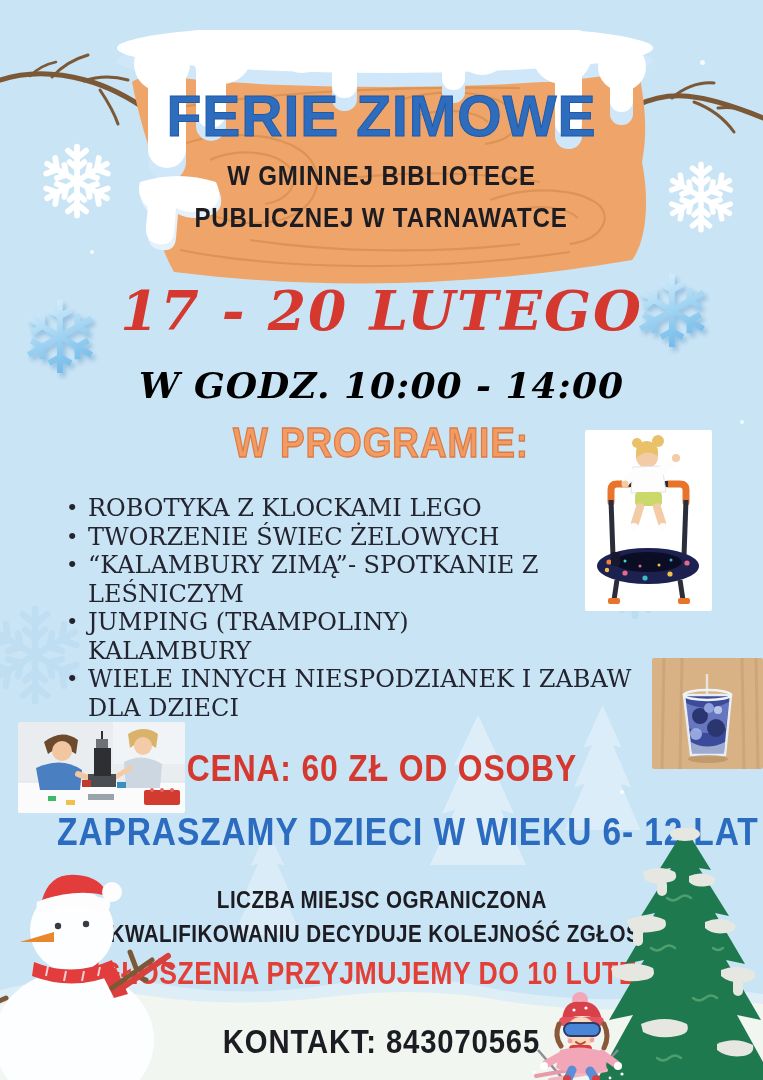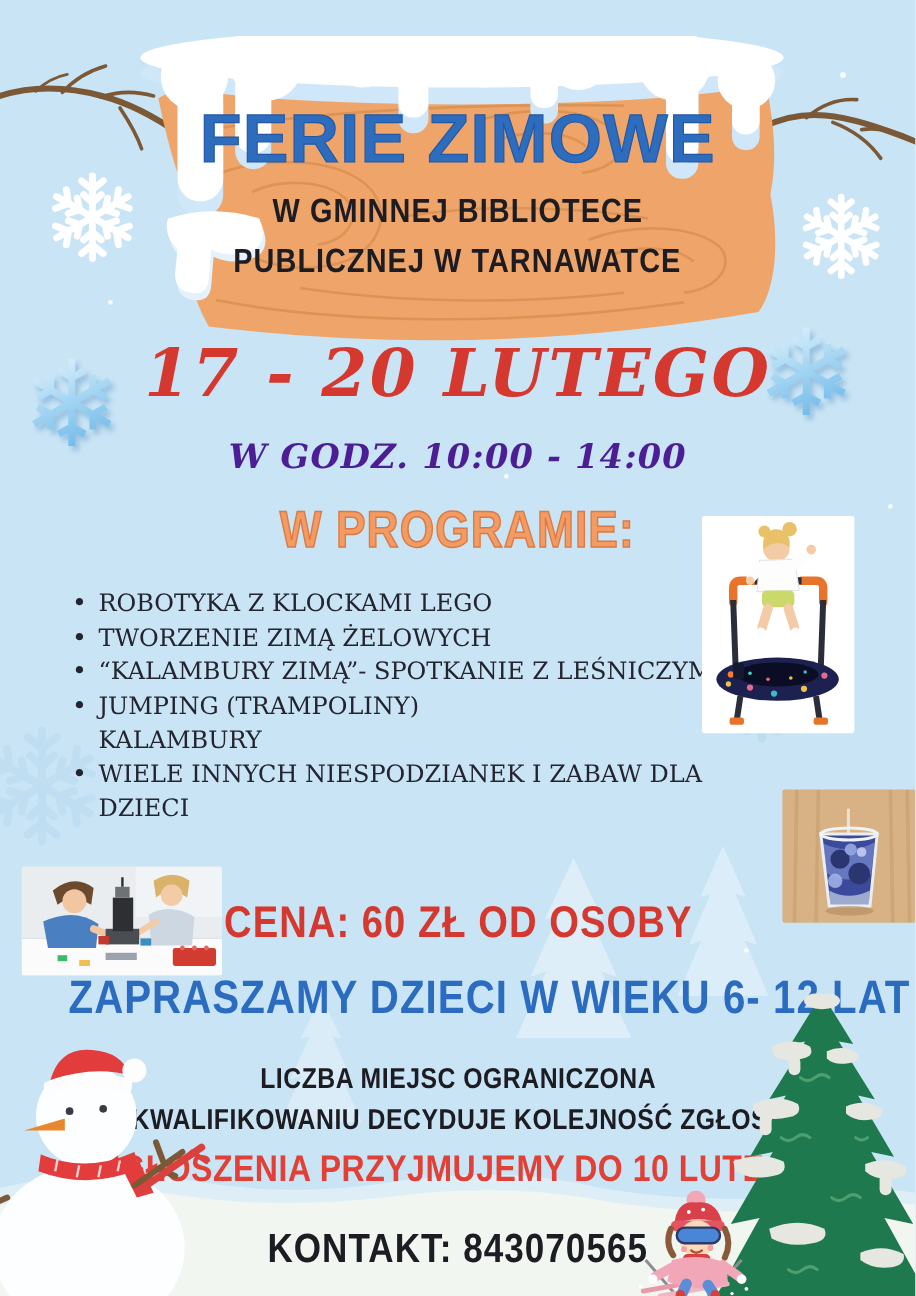--- a/index.html
+++ b/index.html
@@ -7,26 +7,26 @@
           background:#c9e4f5;font-family:"Liberation Sans",sans-serif;}
   .abs{position:absolute;}
   .ctr{left:0;right:0;text-align:center;}
   .sx{display:inline-block;transform:scaleX(.86);transform-origin:50% 50%;white-space:nowrap;}
   .title{top:66px;font-size:57px;font-weight:800;color:#2e6cbe;letter-spacing:1px;margin-top:17px;
          -webkit-text-stroke:1px #2059a8;}
   .venue{font-size:28px;font-weight:800;color:#1c1c22;letter-spacing:1px;}
   .v1{top:160px;} .v2{top:202px;}
   .dates{top:278px;font-size:55px;color:#d4382e;font-family:"DejaVu Serif",serif;
          font-style:italic;font-weight:700;letter-spacing:2px;}
-  .hours{top:364px;font-size:28px;color:#4c1d95;font-family:"DejaVu Serif",serif;
+  .hours{top:364px;font-size:36px;color:#000000;font-family:"DejaVu Serif",serif;
          font-style:italic;font-weight:700;letter-spacing:1px;}
   .prog-head{top:418px;font-size:43px;font-weight:800;color:#f29b63;
              -webkit-text-stroke:1.3px #db7a45;letter-spacing:1px;}
-  .program{left:52px;top:484px;width:600px;margin:4px;padding:0;list-style:none;
-           font-family:"DejaVu Serif",serif;font-size:20px;line-height:28.5px;color:#23242f;}
+  .program{left:52px;top:484px;width:600px;margin:10px;padding:0;list-style:none;
+           font-family:"DejaVu Serif",serif;font-size:24px;line-height:28.5px;color:#23242f;}
   .program li{position:relative;padding-left:26px;}
   .program li::before{content:"\2022";position:absolute;left:4px;top:0;font-size:21px;}
   .program li.cont::before{content:"";}
   .price{top:748px;font-size:37px;font-weight:800;color:#d4382e;letter-spacing:1px;}
   .invite{top:810px;font-size:39px;font-weight:800;color:#2b6cc0;letter-spacing:1px;}
   .note{font-size:24px;font-weight:800;color:#1c1c22;letter-spacing:.5px;}
   .n1{top:886px;} .n2{top:920px;}
   .deadline{top:956px;font-size:31px;font-weight:800;color:#e23f37;letter-spacing:.5px;}
   .contact{top:1022px;font-size:34px;font-weight:800;color:#1c1c22;letter-spacing:1px;}
   .photo{position:absolute;border-radius:2px;overflow:hidden;}
@@ -172,21 +172,21 @@
 
   <div class="abs ctr title">FERIE ZIMOWE</div>
   <div class="abs ctr v1"><span class="sx venue">W GMINNEJ BIBLIOTECE</span></div>
   <div class="abs ctr v2"><span class="sx venue">PUBLICZNEJ W TARNAWATCE</span></div>
   <div class="abs ctr dates">17 - 20 LUTEGO</div>
   <div class="abs ctr hours">W GODZ. 10:00 - 14:00</div>
   <div class="abs ctr" style="top:418px"><span class="sx prog-head" style="position:static">W PROGRAMIE:</span></div>
 
   <ul class="abs program">
     <li>ROBOTYKA Z KLOCKAMI LEGO</li>
-    <li>TWORZENIE ZIMĄ ŻELOWYCH</li>
+    <li>TWORZENIE ŚWIEC ŻELOWYCH</li>
     <li>“KALAMBURY ZIMĄ”- SPOTKANIE Z LEŚNICZYM</li>
     <li>JUMPING (TRAMPOLINY)</li>
     <li class="cont">KALAMBURY</li>
     <li>WIELE INNYCH NIESPODZIANEK I ZABAW DLA DZIECI</li>
   </ul>
 
   <div class="photo" style="left:585px;top:430px;width:127px;height:181px;background:#ffffff">
     <svg width="127" height="181" viewBox="0 0 127 181">
 
       <path d="M26,72 L26,60 Q26,54 32,54 L44,54" stroke="#e8742c" stroke-width="7" fill="none" stroke-linecap="round"></path>

